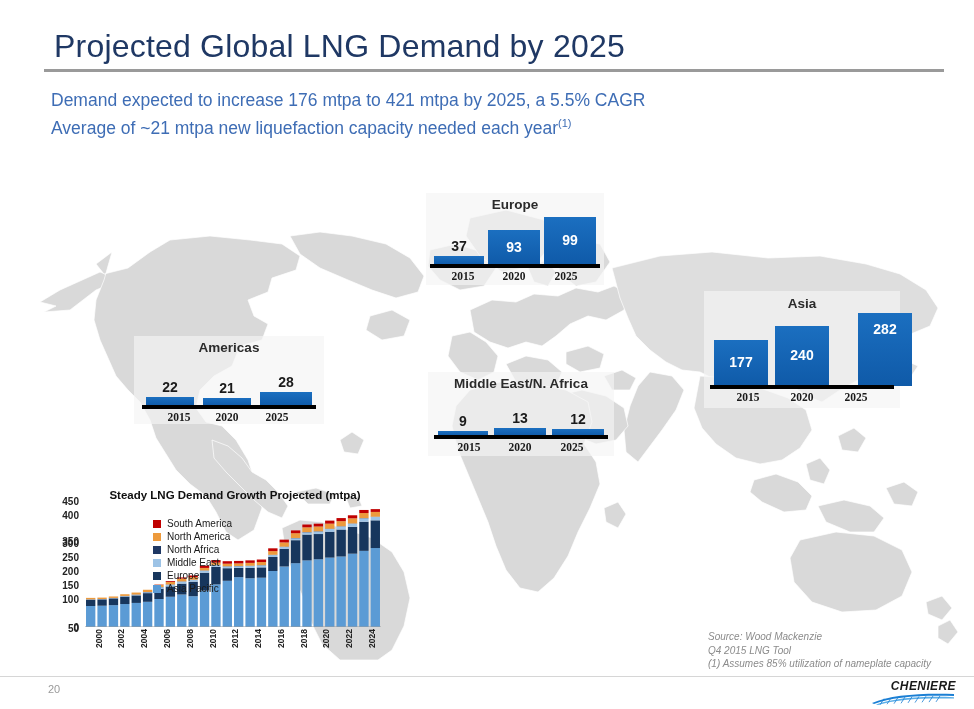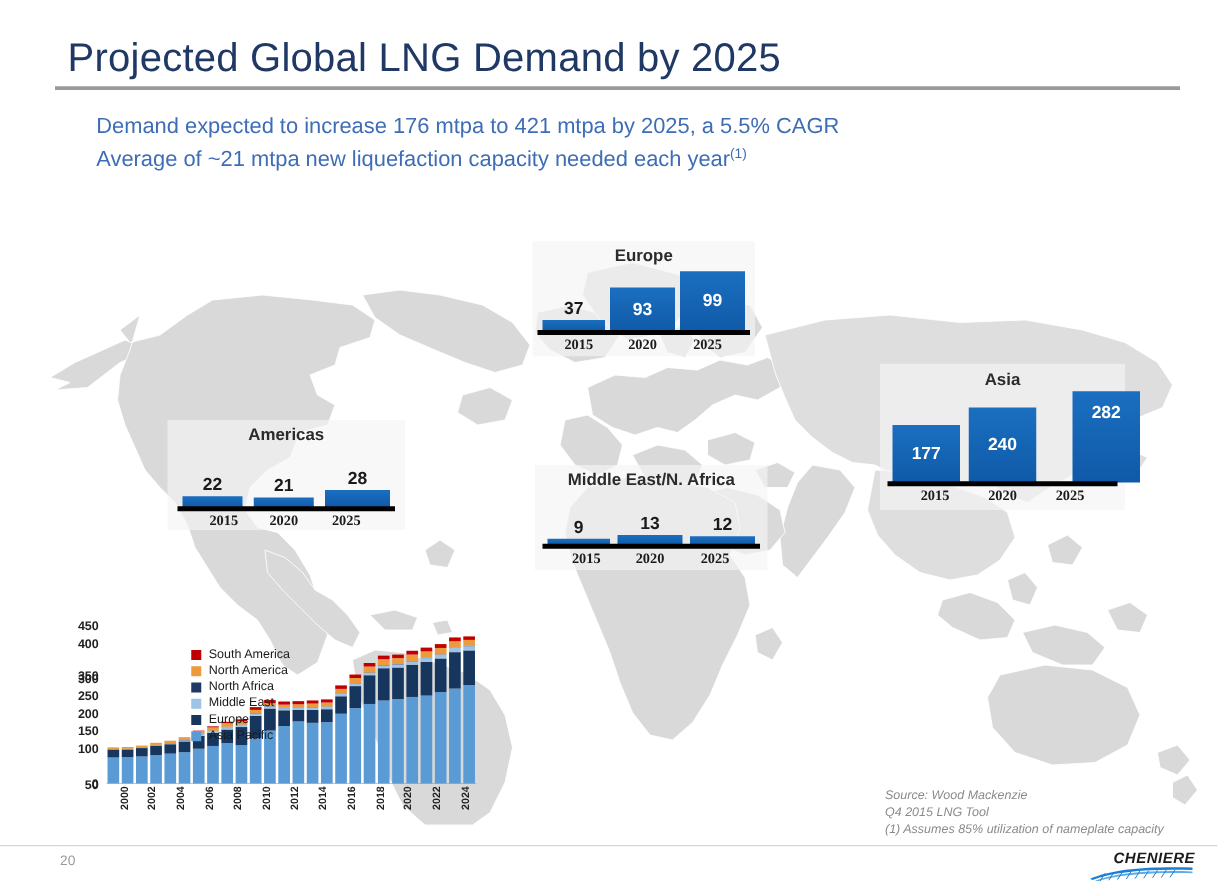--- a/index.html
+++ b/index.html
@@ -26,21 +26,20 @@
     position: absolute; left: 44px; top: 69px;
     width: 900px; height: 3px; background: #9a9a9a;
   }
 
   
   #subtitle {
     position: absolute; left: 51px; top: 89px;
     font-size: 17.5px; line-height: 23px;
     color: #3E6DB5; font-weight: 400;
     white-space: nowrap;
-    margin-left: 26px;
   }
   #subtitle .sup { font-size: 11px; vertical-align: super; }
 
   
   #map-wrap {
     position: absolute; left: 0px; top: 140px;
     width: 974px; height: 520px;
     overflow: hidden;
   }
   #map-wrap svg { display: block; width: 974px; height: 520px; }
@@ -331,20 +330,21 @@
     </div>
     <div class="axis-line" style="left:6px; top:94px; width:184px;"></div>
     <div class="bar-labels" style="top:100px; padding:0 10px;">
       <div class="bar-label" style="width:54px;">2015</div>
       <div class="bar-label" style="width:54px;">2020</div>
       <div class="bar-label" style="width:54px;">2025</div>
     </div>
   </div>
 
   <div id="chart">
+    <div id="chart-title">Steady LNG Demand Growth Projected (mtpa)</div>
     <div id="ylabels">
         <div class="ytick" style="top: 122px; width: 40px;">0</div>
         <div class="ytick" style="top: 108px; width: 40px; margin-top: 15px;">50</div>
         <div class="ytick" style="top: 94px; width: 40px;">100</div>
         <div class="ytick" style="top: 80px; width: 40px;">150</div>
         <div class="ytick" style="top: 66px; width: 40px;">200</div>
         <div class="ytick" style="top: 52px; width: 40px;">250</div>
         <div class="ytick" style="top: 38px; width: 40px;">300</div>
         <div class="ytick" style="top: 36px; width: 40px;">350</div>
         <div class="ytick" style="top: 10px; width: 40px;">400</div>

